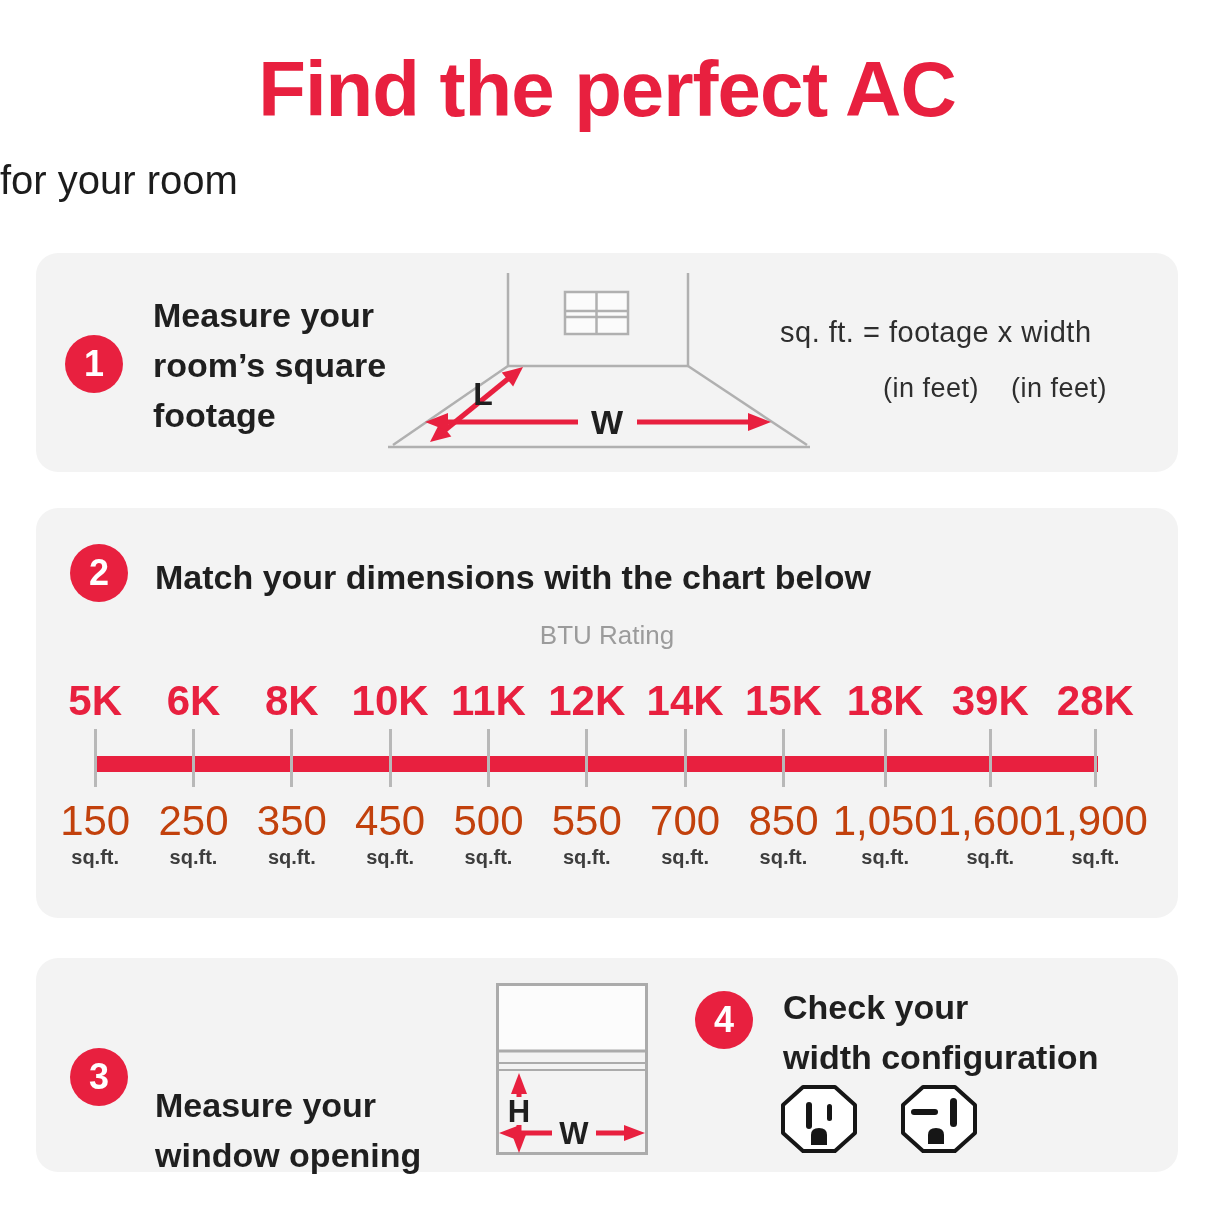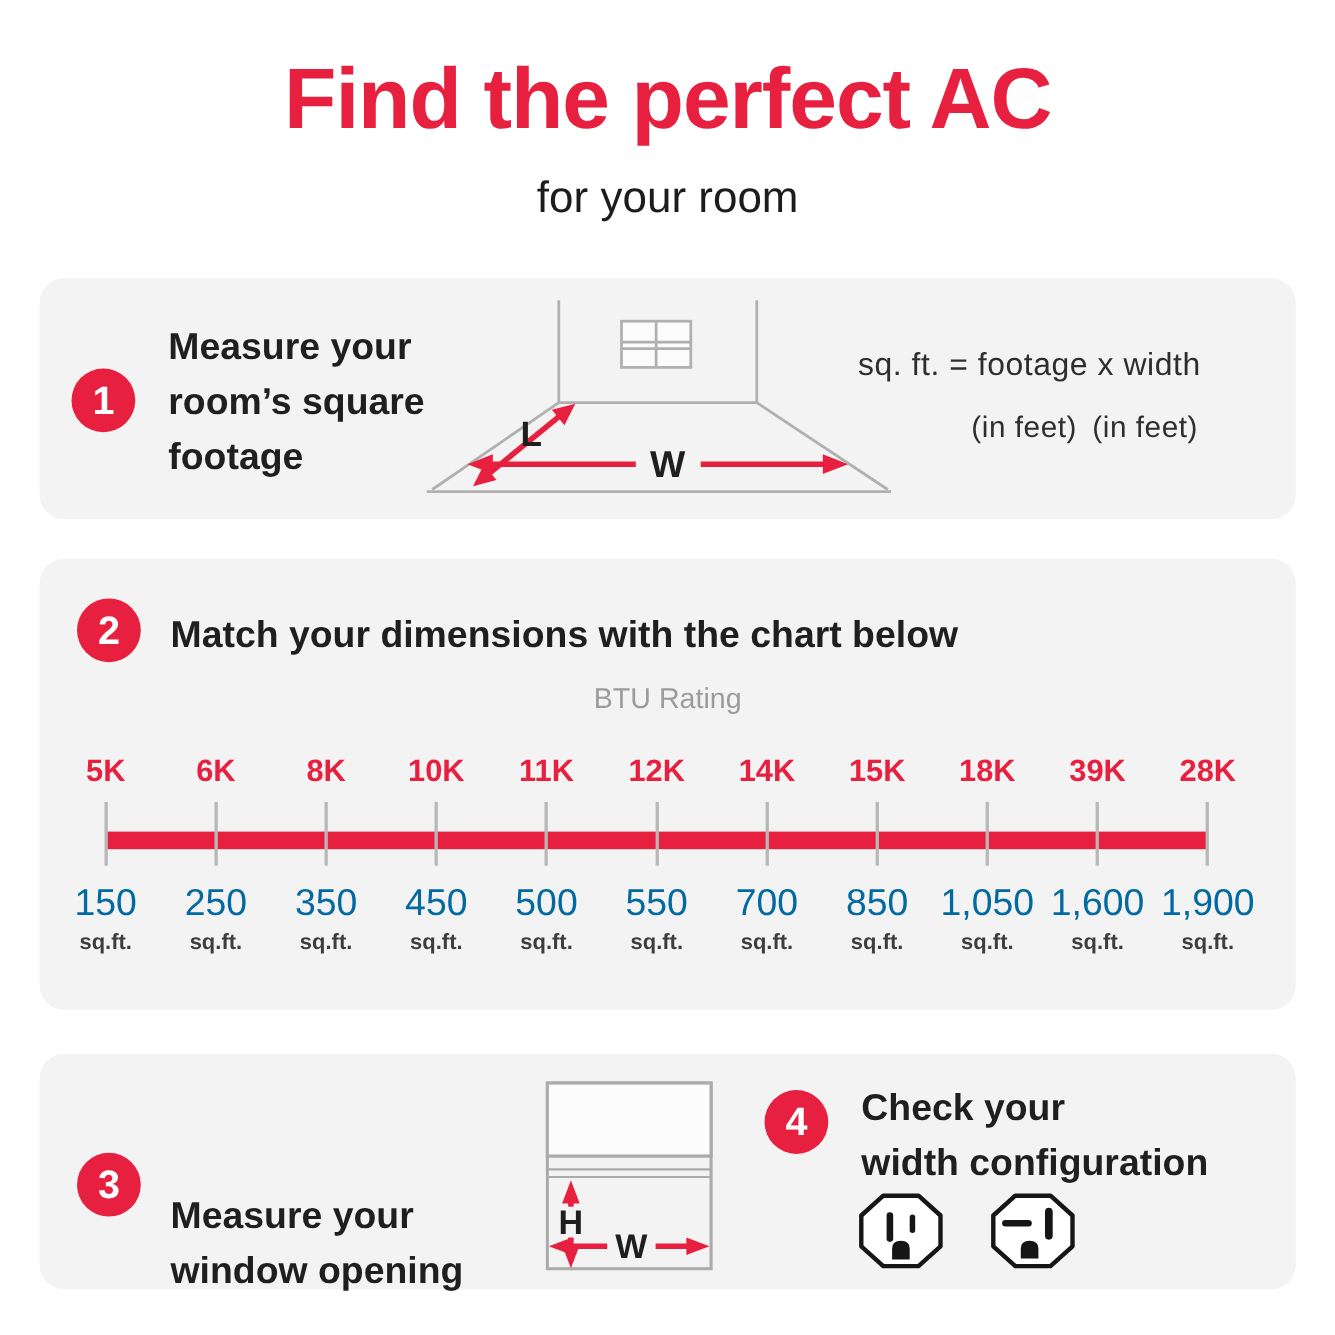--- a/index.html
+++ b/index.html
@@ -1,50 +1,50 @@
 <!DOCTYPE html>
 <html><head>
 <meta charset="utf-8">
 <style>
   html,body{margin:0;padding:0;background:#fff;}
   .canvas{position:relative;width:1214px;height:1214px;background:#ffffff;
           font-family:"Liberation Sans",sans-serif;overflow:hidden;color:#1f1f1f;}
 
   .title{position:absolute;top:44px;left:0;right:0;text-align:center;
          font-size:78px;font-weight:bold;letter-spacing:-1px;color:#e8203f;}
-  .subtitle{position:absolute;top:158px;left:0;right:0;text-align:center;
+  .subtitle{position:absolute;top:158px;left:0;right:0;
             font-size:40px;color:#1c1c1c;}
 
   .card{position:absolute;left:36px;width:1142px;background:#f3f3f3;border-radius:22px;}
   .card-1{top:253px;height:219px;}
   .card-2{top:508px;height:410px;}
   .card-3{top:958px;height:214px;}
 
   .step-circle{position:absolute;width:58px;height:58px;border-radius:50%;
                background:#e8203f;color:#ffffff;font-size:36px;font-weight:bold;
                display:flex;align-items:center;justify-content:center;}
   .step-heading{position:absolute;font-size:34px;font-weight:bold;color:#1f1f1f;line-height:50px;}
 
   
   .c1-circle{left:29px;top:82px;}
   .c1-heading{left:117px;top:37px;width:285px;}
   .room-svg{position:absolute;left:349px;top:14px;}
   .formula{position:absolute;left:744px;top:63px;font-size:29px;color:#2e2e2e;letter-spacing:0.5px;}
-  .formula-notes{display:flex;gap:14px;margin-top:24px;padding-left:103px;font-size:27px;color:#2e2e2e;}
+  .formula-notes{display:flex;gap:32px;margin-top:24px;padding-left:103px;font-size:27px;color:#2e2e2e;}
 
   
   .c2-circle{left:34px;top:36px;}
   .c2-heading{left:119px;top:44px;}
   .btu-title{position:absolute;top:112px;left:0;right:0;text-align:center;
              font-size:26px;color:#9b9b9b;}
   .chart{position:absolute;left:10px;right:30px;top:173px;display:flex;}
   .chart-col{flex:1;text-align:center;position:relative;}
-  .btu{font-size:28px;line-height:40px;font-weight:bold;color:#e8203f;}
+  .btu{font-size:42px;line-height:40px;font-weight:bold;color:#e8203f;}
   .tick{width:3px;height:58px;background:#b8b8b8;margin:8px auto 0;}
-  .val{font-size:34px;line-height:44px;color:#0369a1;margin-top:12px;}
+  .val{font-size:42px;line-height:44px;color:#c2410c;margin-top:12px;}
   .unit{font-size:20px;line-height:24px;font-weight:bold;color:#3d3d3d;margin-top:2px;}
   .chart-bar{position:absolute;left:50px;right:50px;top:75px;height:16px;background:#e8203f;}
 
   
   .c3-circle{left:34px;top:90px;}
   .c3-heading{left:119px;top:74px;width:300px;margin-top:48px;}
   .window-svg{position:absolute;left:460px;top:25px;}
   .c4-circle{left:659px;top:33px;}
   .c4-heading{left:747px;top:24px;width:400px;}
   .outlet-1{position:absolute;left:744px;top:125px;}

